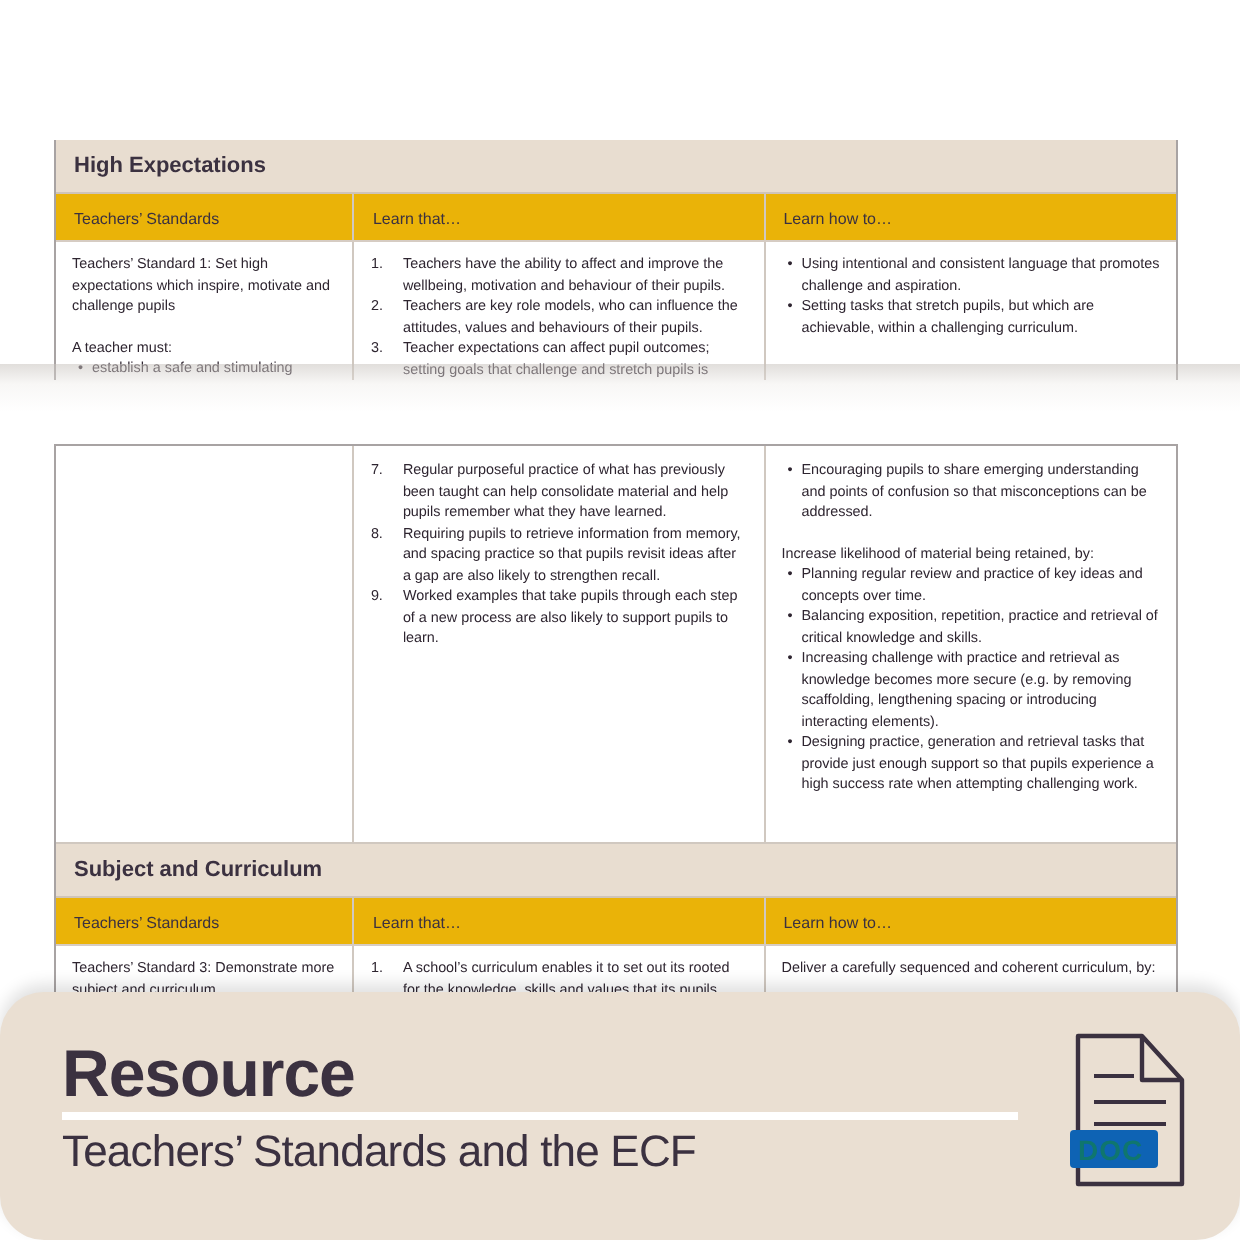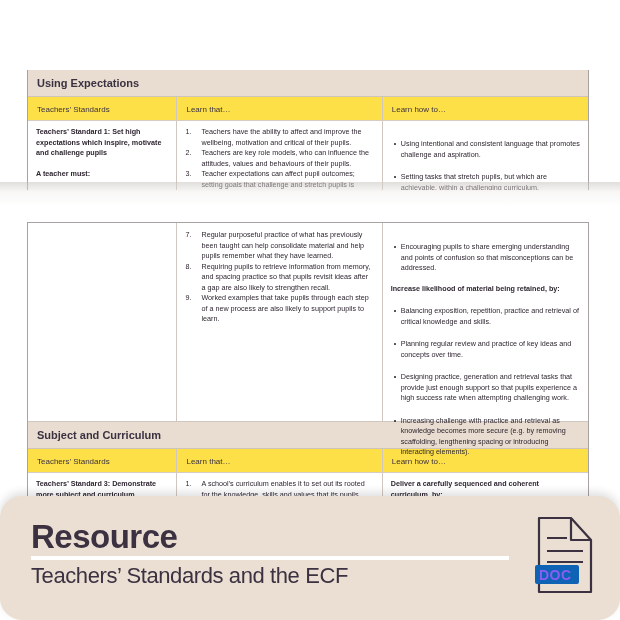--- a/index.html
+++ b/index.html
@@ -14,37 +14,37 @@
   .title-rule {
     position: absolute; left: 30px; top: 61px; width: 558px; height: 5px;
     background: #eadfd2;
   }
 
   .tbl { position: absolute; left: 27px; width: 562px; border-left: 1px solid #a8a3a3; border-right: 1px solid #a8a3a3; background: #fff; }
   .sec-head {
     height: 27px; background: #e8ddd0; border-bottom: 1px solid #cfc4b8;
     font-size: 11px; font-weight: bold; color: #3b3140; padding: 7px 0 0 9px;
   }
-  .col-head { display: flex; height: 24px; background: #fde047; border-bottom: 1px solid #d6ccc3; }
+  .col-head { display: flex; height: 24px; background: #eab308; border-bottom: 1px solid #d6ccc3; }
   .col-head div { font-size: 8px; color: #3b3140; padding: 8px 0 0 9px; border-right: 1px solid #d0c8c0; }
   .c1 { width: 150px; }
   .c2 { width: 206px; }
   .c3 { width: 206px; border-right: none !important; }
 
   .row { display: flex; }
   .row > div { border-right: 1px solid #d0c8c0; font-size: 7.2px; line-height: 10.5px; color: #2e2530; }
   .row > div.c3 { border-right: none; }
 
   .cell-pad { padding: 6px 8px; }
-  .bold { font-weight: bold; }
+  .bold { font-weight: normal; }
   ol.num { list-style: none; }
   ol.num li { position: relative; padding-left: 16px; }
   ol.num li .n { position: absolute; left: 0; top: 0; }
   ul.bul { list-style: none; }
-  ul.bul li { position: relative; padding-left: 10px; margin-top: 12px; }
+  ul.bul li { position: relative; padding-left: 10px; }
   ul.bul li::before { content: "•"; position: absolute; left: 3px; top: 0; }
   .gap { height: 10px; }
 
   
   .sheet-top { position: absolute; left: 0; top: 0; width: 620px; height: 190px; overflow: hidden; background:#fff; }
   .shadow-band { position: absolute; left: 0; top: 182px; width: 620px; height: 40px;
     background: linear-gradient(to bottom, rgba(200,195,190,0.55) 0%, rgba(235,232,229,0.35) 25%, #ffffff 60%); }
   .sheet-bottom { position: absolute; left: 0; top: 222px; width: 620px; height: 275px; overflow: hidden; }
 
   .footer {
@@ -57,38 +57,38 @@
   .doc-icon { position: absolute; left: 535px; top: 516px; width: 60px; height: 80px; }
 </style>
 </head>
 <body>
 
 <div class="title">Start Point: Teachers’ Standards and the ECF</div>
 <div class="title-rule"></div>
 
 <div class="sheet-top">
   <div class="tbl" style="top:70px;">
-    <div class="sec-head">Using Expectations</div>
+    <div class="sec-head">High Expectations</div>
     <div class="col-head">
       <div class="c1">Teachers’ Standards</div>
       <div class="c2">Learn that…</div>
       <div class="c3">Learn how to…</div>
     </div>
     <div class="row">
       <div class="c1 cell-pad" style="height:140px;">
         <div class="bold">Teachers’ Standard 1: Set high expectations which inspire, motivate and challenge pupils</div>
         <div class="gap"></div>
         <div class="bold">A teacher must:</div>
         <ul class="bul">
           <li>establish a safe and stimulating environment for pupils, rooted in</li>
         </ul>
       </div>
       <div class="c2 cell-pad">
         <ol class="num">
-          <li><span class="n">1.</span><span>Teachers have the ability to affect and improve the wellbeing, motivation and critical of their pupils.</span></li>
+          <li><span class="n">1.</span><span>Teachers have the ability to affect and improve the wellbeing, motivation and behaviour of their pupils.</span></li>
           <li><span class="n">2.</span><span>Teachers are key role models, who can influence the attitudes, values and behaviours of their pupils.</span></li>
           <li><span class="n">3.</span><span>Teacher expectations can affect pupil outcomes; setting goals that challenge and stretch pupils is</span></li>
         </ol>
       </div>
       <div class="c3 cell-pad">
         <ul class="bul">
           <li>Using intentional and consistent language that promotes challenge and aspiration.</li>
           <li>Setting tasks that stretch pupils, but which are achievable, within a challenging curriculum.</li>
         </ul>
       </div>
@@ -109,24 +109,24 @@
           <li><span class="n">9.</span><span>Worked examples that take pupils through each step of a new process are also likely to support pupils to learn.</span></li>
         </ol>
       </div>
       <div class="c3 cell-pad" style="padding-top:7px;">
         <ul class="bul">
           <li>Encouraging pupils to share emerging understanding and points of confusion so that misconceptions can be addressed.</li>
         </ul>
         <div class="gap"></div>
         <div class="bold">Increase likelihood of material being retained, by:</div>
         <ul class="bul">
+          <li>Planning regular review and practice of key ideas and concepts over time.</li>
           <li>Balancing exposition, repetition, practice and retrieval of critical knowledge and skills.</li>
-          <li>Planning regular review and practice of key ideas and concepts over time.</li>
+          <li>Increasing challenge with practice and retrieval as knowledge becomes more secure (e.g. by removing scaffolding, lengthening spacing or introducing interacting elements).</li>
           <li>Designing practice, generation and retrieval tasks that provide just enough support so that pupils experience a high success rate when attempting challenging work.</li>
-          <li>Increasing challenge with practice and retrieval as knowledge becomes more secure (e.g. by removing scaffolding, lengthening spacing or introducing interacting elements).</li>
         </ul>
       </div>
     </div>
 
     <div class="sec-head">Subject and Curriculum</div>
     <div class="col-head">
       <div class="c1">Teachers’ Standards</div>
       <div class="c2">Learn that…</div>
       <div class="c3">Learn how to…</div>
     </div>
@@ -154,14 +154,14 @@
 
 <div class="doc-icon">
   <svg width="60" height="80" viewBox="0 0 60 80">
     <path d="M4 2 H36 L56 24 V76 H4 Z" fill="none" stroke="#3b3140" stroke-width="2.2" stroke-linejoin="round"></path>
     <path d="M36 2 V24 H56" fill="none" stroke="#3b3140" stroke-width="2.2" stroke-linejoin="round"></path>
     <line x1="12" y1="22" x2="32" y2="22" stroke="#3b3140" stroke-width="2"></line>
     <line x1="12" y1="35" x2="48" y2="35" stroke="#3b3140" stroke-width="2"></line>
     <line x1="12" y1="46" x2="48" y2="46" stroke="#3b3140" stroke-width="2"></line>
     <rect x="0" y="49" width="44" height="19" rx="2" fill="#0e63b4"></rect>
   </svg>
-  <span style="position:absolute; left:4px; top:51px; font-size:14px; font-weight:bold; color:#8b5cf6; letter-spacing:0.5px;">DOC</span>
+  <span style="position:absolute; left:4px; top:51px; font-size:14px; font-weight:bold; color:#0f766e; letter-spacing:0.5px;">DOC</span>
 </div>
 
 </body></html>

